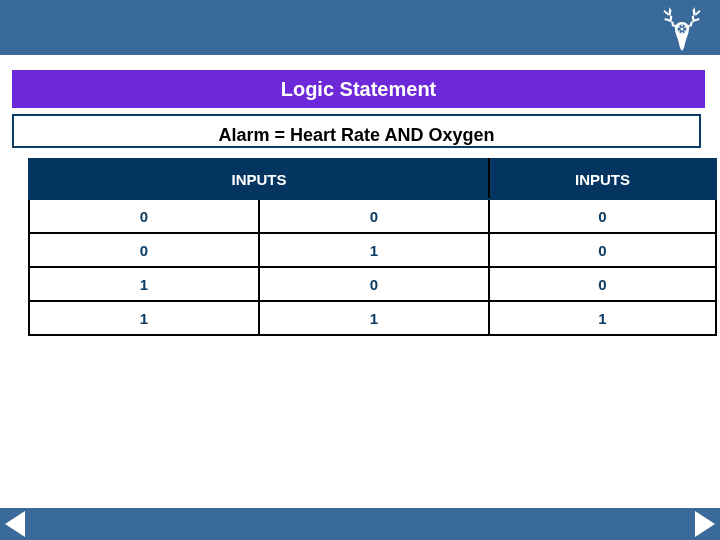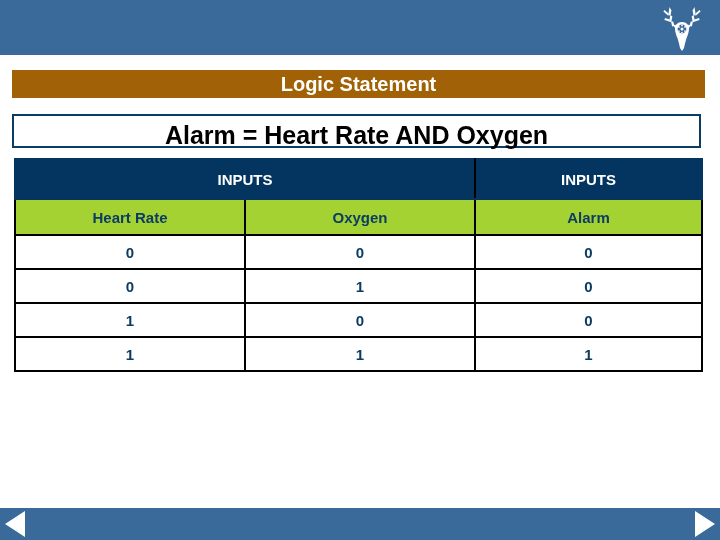--- a/index.html
+++ b/index.html
@@ -41,22 +41,22 @@
     width: 52px;
     height: 52px;
   }
 
   
   .banner {
     position: absolute;
     left: 12px;
     top: 70px;
     width: 693px;
-    height: 28px;
-    background: #a16207;
+    height: 38px;
+    background: #6d28d9;
     display: flex;
     align-items: center;
     justify-content: center;
   }
   .banner-text {
     color: #ffffff;
     font-size: 20px;
     font-weight: bold;
   }
 
@@ -69,29 +69,29 @@
     height: 34px;
     background: #ffffff;
     border: 2px solid #0c3c63;
     display: flex;
     align-items: center;
     justify-content: center;
     box-sizing: border-box;
   }
   .statement-text {
     color: #000000;
-    font-size: 25px;
+    font-size: 18px;
     font-weight: bold;
     margin-top: 8px;
   }
 
   
   .truth-table {
     position: absolute;
-    left: 14px;
+    left: 28px;
     top: 158px;
     width: 687px;
     border-collapse: collapse;
     table-layout: fixed;
   }
   .truth-table td, .truth-table th {
     border: 2px solid #000000;
     text-align: center;
     padding: 0;
     box-sizing: border-box;
@@ -211,25 +211,20 @@
   <colgroup>
     <col class="col-a">
       <col class="col-b">
       <col class="col-c">
   </colgroup>
   <thead>
     <tr class="group-row">
       <th colspan="2">INPUTS</th>
       <th>INPUTS</th>
     </tr>
-    <tr class="field-row">
-      <th>Heart Rate</th>
-      <th>Oxygen</th>
-      <th>Alarm</th>
-    </tr>
   </thead>
   <tbody>
     <tr class="data-row">
       <td>0</td>
       <td>0</td>
       <td>0</td>
     </tr>
     <tr class="data-row">
       <td>0</td>
       <td>1</td>

